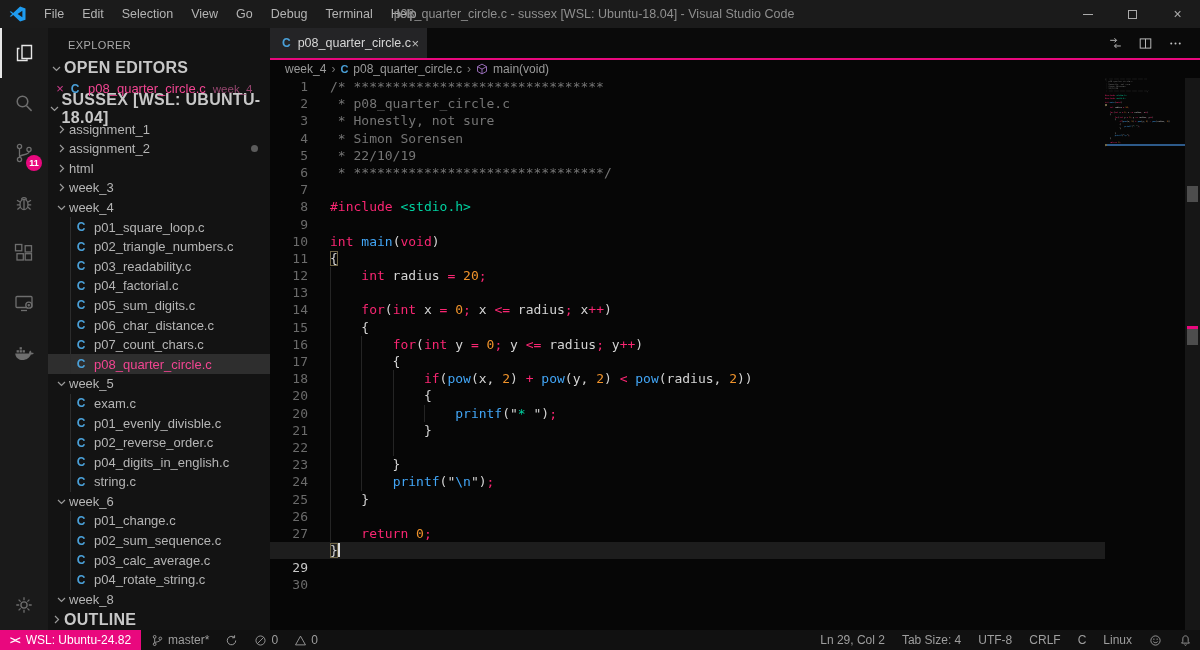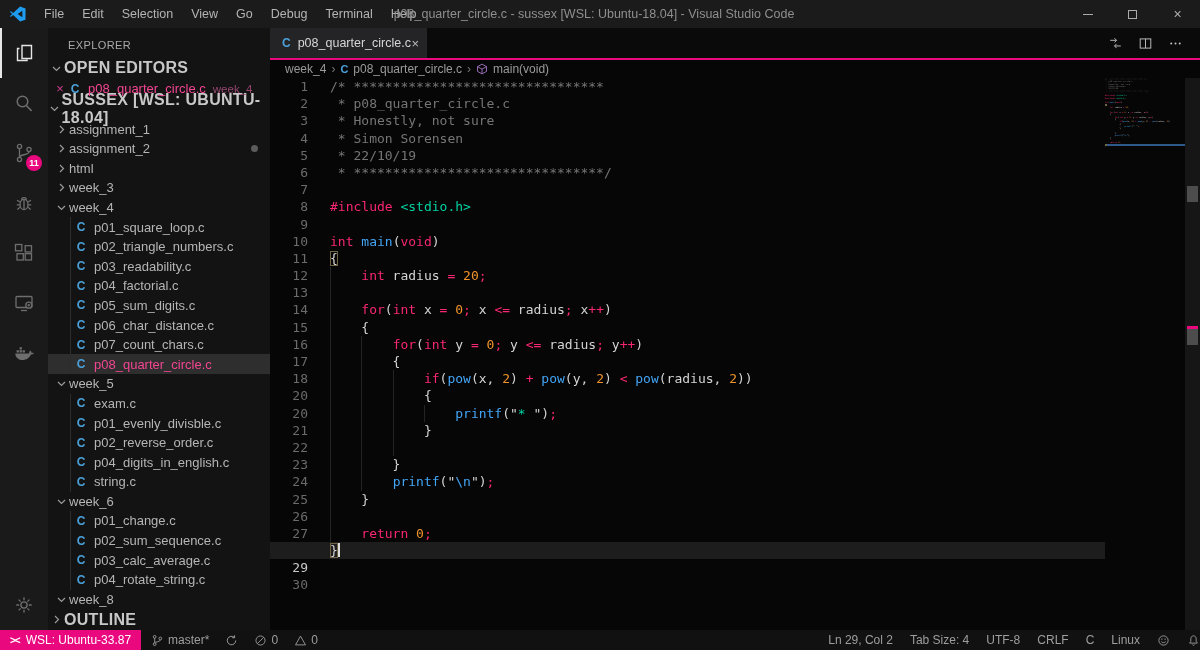--- a/index.html
+++ b/index.html
@@ -103,21 +103,21 @@
 
   
   .statusbar { height:20px; background:var(--status-bg); display:flex; align-items:center;
     font-size:12px; color:#9e9e9e; flex:0 0 auto; }
   .st-item { display:flex; align-items:center; margin-right:16px; white-space:nowrap; }
   .st-item svg { width:13px; height:13px; margin-right:4px; }
   .st-item.icon-only svg { margin-right:0; }
   .wsl-badge { height:100%; background:var(--accent); color:#fff; display:flex; align-items:center;
     padding:0 10px; margin-right:10px; font-size:12px; }
   .wsl-badge .remote-glyph { font-weight:bold; font-size:10px; margin-right:6px; letter-spacing:-1px; }
-  .st-right { margin-left:auto; display:flex; align-items:center; padding-right:0;justify-content:space-between; }
+  .st-right { margin-left:auto; display:flex; align-items:center; padding-right:8px;justify-content:space-between; }
   .st-right .st-item { margin-right:0; margin-left:17px; }
 </style>
 </head>
 <body>
 
 <div id="app">
 
   <div class="titlebar">
     <svg class="vscode-logo" viewBox="0 0 24 24">
       <path d="M22 4.5 L14.8 2 5.6 10.6 2.6 8.2 1 9 4.3 12 1 15 2.6 15.8 5.6 13.4 14.8 22 22 19.5 Z M17.8 7.6 v8.8 L11.5 12 Z" fill="#1f9cf0"></path>
@@ -567,21 +567,21 @@
             <div class="ov-mark" style="top: 248px; height: 3px; background: rgb(233, 8, 126);"></div>
             <div class="ov-mark" style="top: 251px; height: 16px; background: rgb(77, 77, 77);"></div>
           </div>
       </div>
     </div>
   </div>
 
   <div class="statusbar">
     <div class="wsl-badge">
       <span class="remote-glyph">&gt;&lt;</span>
-      <span>WSL: Ubuntu-33.87</span>
+      <span>WSL: Ubuntu-24.82</span>
     </div>
     <div class="st-item">
       <svg viewBox="0 0 16 16">
           <g fill="none" stroke="currentColor" stroke-width="1.1">
             <circle cx="4.5" cy="3.5" r="1.7"></circle>
             <circle cx="4.5" cy="12.5" r="1.7"></circle>
             <circle cx="11.5" cy="5.5" r="1.7"></circle>
             <path d="M4.5 5.2 V10.8 M11.5 7.2 C11.5 10.2 4.5 9.2 4.5 11.2"></path>
           </g>
         </svg>

